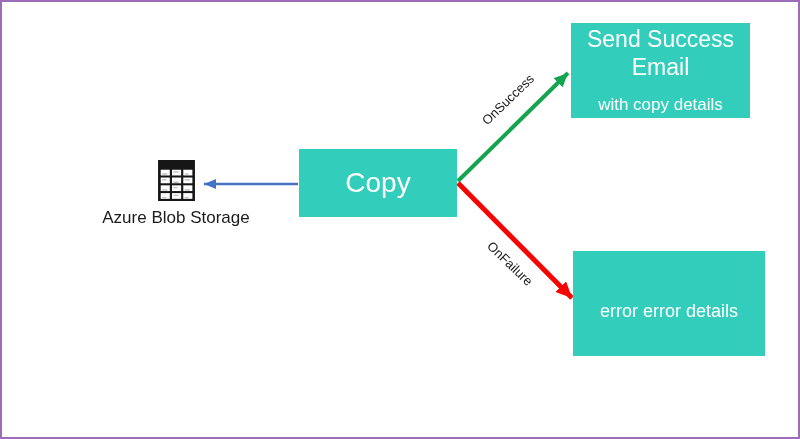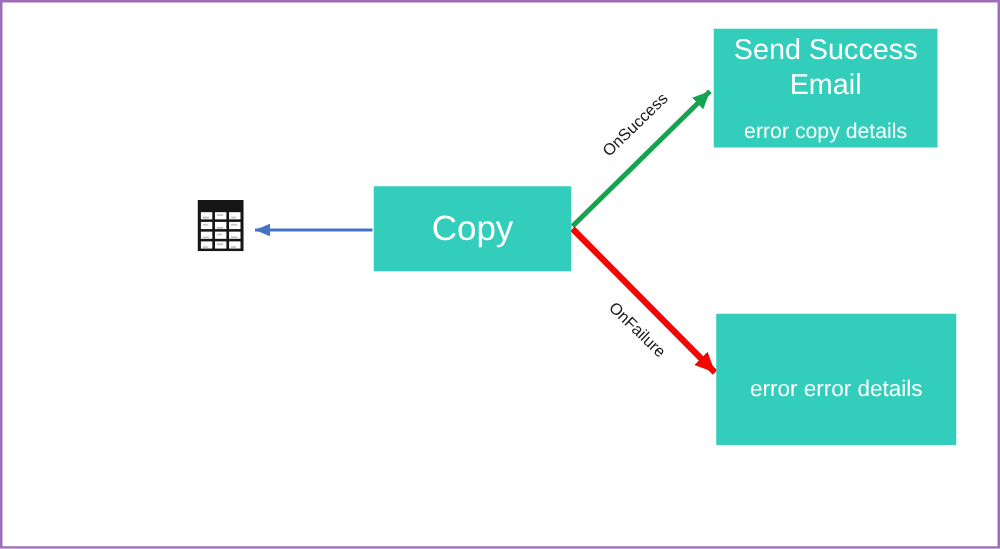--- a/index.html
+++ b/index.html
@@ -154,29 +154,30 @@
         <rect x="15" y="21" width="5" height="1.4" fill="#bdbdbd"></rect>
         <rect x="26" y="18.6" width="5" height="1.4" fill="#c6c6c6"></rect>
         <rect x="4" y="28.5" width="5" height="1.4" fill="#c6c6c6"></rect>
         <rect x="15" y="26.2" width="4" height="1.4" fill="#c6c6c6"></rect>
         <rect x="26" y="28.5" width="5" height="1.4" fill="#bdbdbd"></rect>
         <rect x="4" y="36" width="4" height="1.4" fill="#c6c6c6"></rect>
         <rect x="15" y="33.8" width="5" height="1.4" fill="#c6c6c6"></rect>
         <rect x="26" y="36" width="4" height="1.4" fill="#c6c6c6"></rect>
       </svg>
     </div>
+    <div class="source-label">Azure Blob Storage</div>
   </div>
 
   <div class="activity copy-node">
     <span>Copy</span>
   </div>
 
   <div class="activity success-node">
     <div class="title">Send Success Email</div>
-    <div class="subtitle">error copy details</div>
+    <div class="subtitle">with copy details</div>
   </div>
 
   <div class="activity fail-node">
     <div class="subtitle">error error details</div>
   </div>
 
   <div class="edge-label success">OnSuccess</div>
 
   <div class="edge-label failure">OnFailure</div>
 

